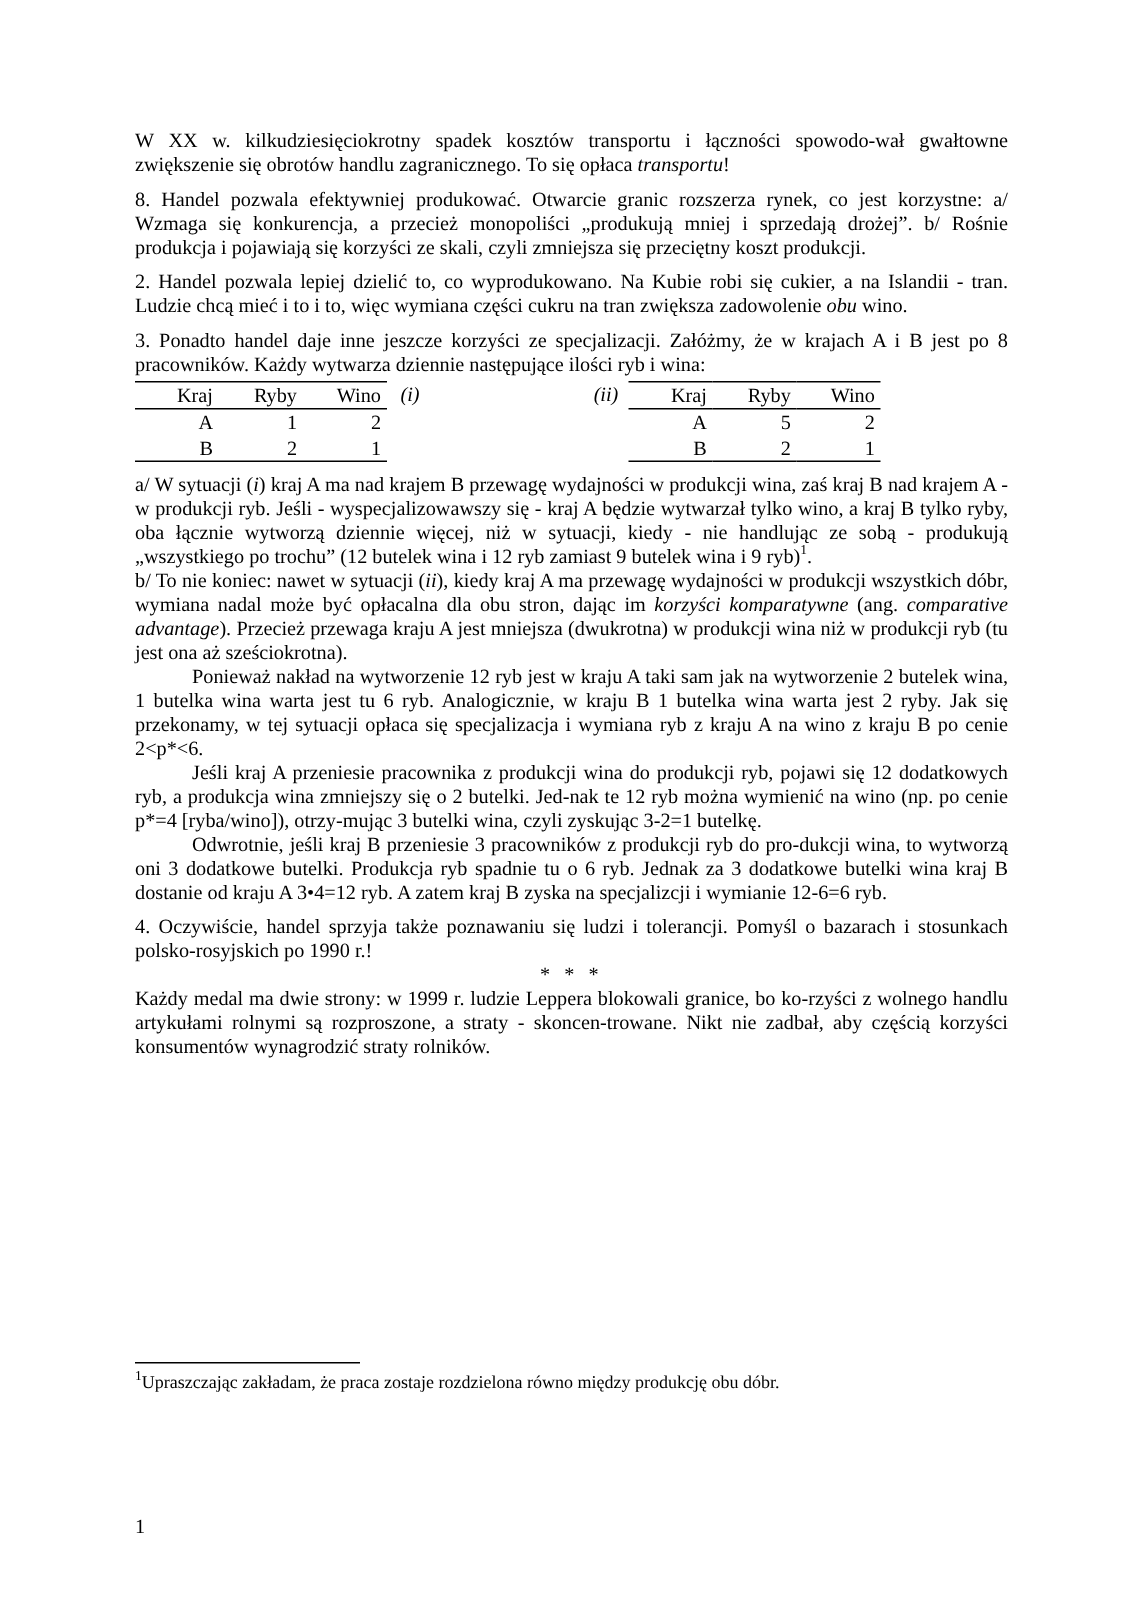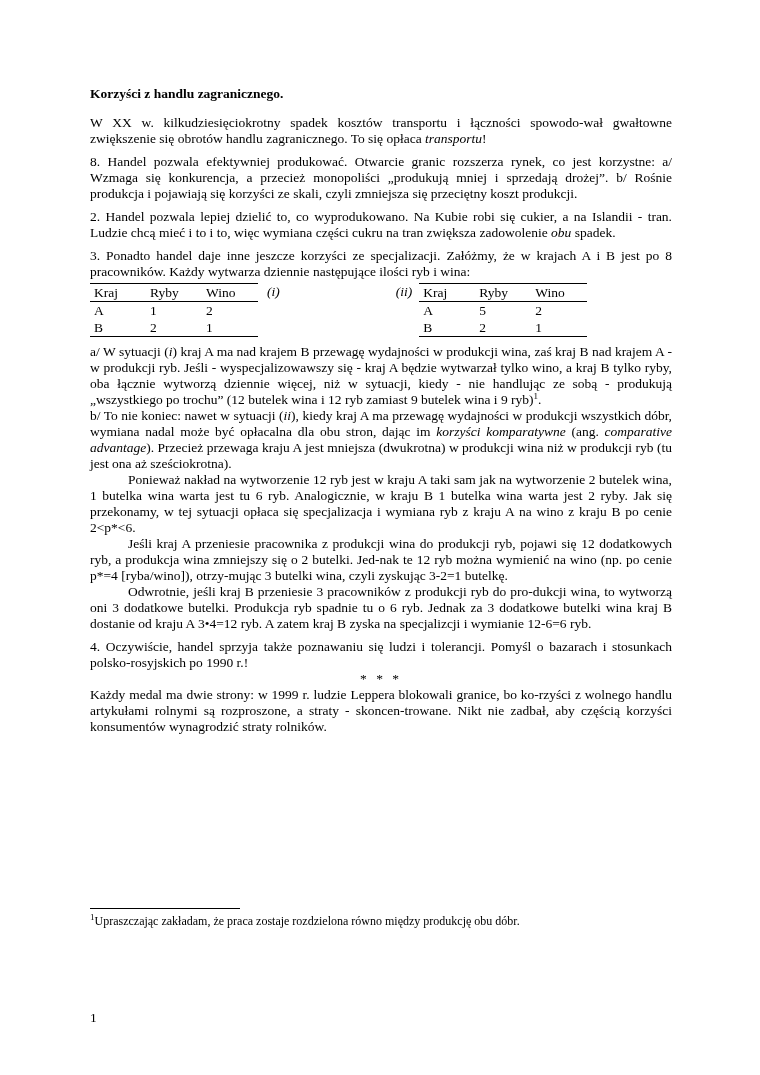--- a/index.html
+++ b/index.html
@@ -13,42 +13,41 @@
   .gap-sm{margin-bottom:3px;}
   .mt{margin-top:7px;}
   .indent{text-indent:38px;}
   .stars{text-align:center;letter-spacing:3px;}
   sup{font-size:9px;vertical-align:super;line-height:0;}
   i{font-style:italic;}
   .tables-row{display:flex;align-items:flex-start;margin:3px 0 7px 0;}
   table.ctable{border-collapse:collapse;width:168px;font-size:13.5px;
                border-top:1px solid #000;border-bottom:1px solid #000;}
   table.ctable thead tr{border-bottom:1px solid #000;}
-  table.ctable th,table.ctable td{font-weight:normal;text-align:left;
+  table.ctable th,table.ctable td{font-weight:normal;text-align:right;
                padding:0 4px;height:17px;line-height:17px;width:33.3%;}
   .tlabel{font-style:italic;margin-left:9px;line-height:17px;white-space:nowrap;}
   .tlabel-ii{margin-left:116px;margin-right:7px;}
   .footnote{position:absolute;left:90px;top:908px;width:582px;
             font-size:12px;line-height:15px;text-align:justify;}
   .footnote-rule{width:150px;border-top:1px solid #000;margin-bottom:5px;height:0;}
   .pagenum{position:absolute;left:90px;top:1010px;font-size:13.5px;}
 </style>
 </head>
 <body>
 
 <div class="page">
   <div class="content">
 
-    <p class="title">Korzyści z handlu zagranicznego.</p>
 
     <p class="gap"><span>W XX w. kilkudziesięciokrotny spadek kosztów transportu i łączności spowodo-wał gwałtowne zwiększenie się obrotów handlu zagranicznego. To się opłaca </span><i>transportu</i><span>!</span></p>
 
     <p class="gap">8. Handel pozwala efektywniej produkować. Otwarcie granic rozszerza rynek, co jest korzystne: a/ Wzmaga się konkurencja, a przecież monopoliści „produkują mniej i sprzedają drożej”. b/ Rośnie produkcja i pojawiają się korzyści ze skali, czyli zmniejsza się przeciętny koszt produkcji.</p>
 
-    <p class="gap"><span>2. Handel pozwala lepiej dzielić to, co wyprodukowano. Na Kubie robi się cukier, a na Islandii - tran. Ludzie chcą mieć i to i to, więc wymiana części cukru na tran zwiększa zadowolenie </span><i>obu</i><span> spadek.</span></p>
+    <p class="gap"><span>2. Handel pozwala lepiej dzielić to, co wyprodukowano. Na Kubie robi się cukier, a na Islandii - tran. Ludzie chcą mieć i to i to, więc wymiana części cukru na tran zwiększa zadowolenie </span><i>obu</i><span> wino.</span></p>
 
     <p class="gap-sm">3. Ponadto handel daje inne jeszcze korzyści ze specjalizacji. Załóżmy, że w krajach A i B jest po 8 pracowników. Każdy wytwarza dziennie następujące ilości ryb i wina:</p>
 
     <div class="tables-row">
       <table class="ctable">
         <thead>
           <tr>
             <th>Kraj</th>
             <th>Ryby</th>
             <th>Wino</th>

